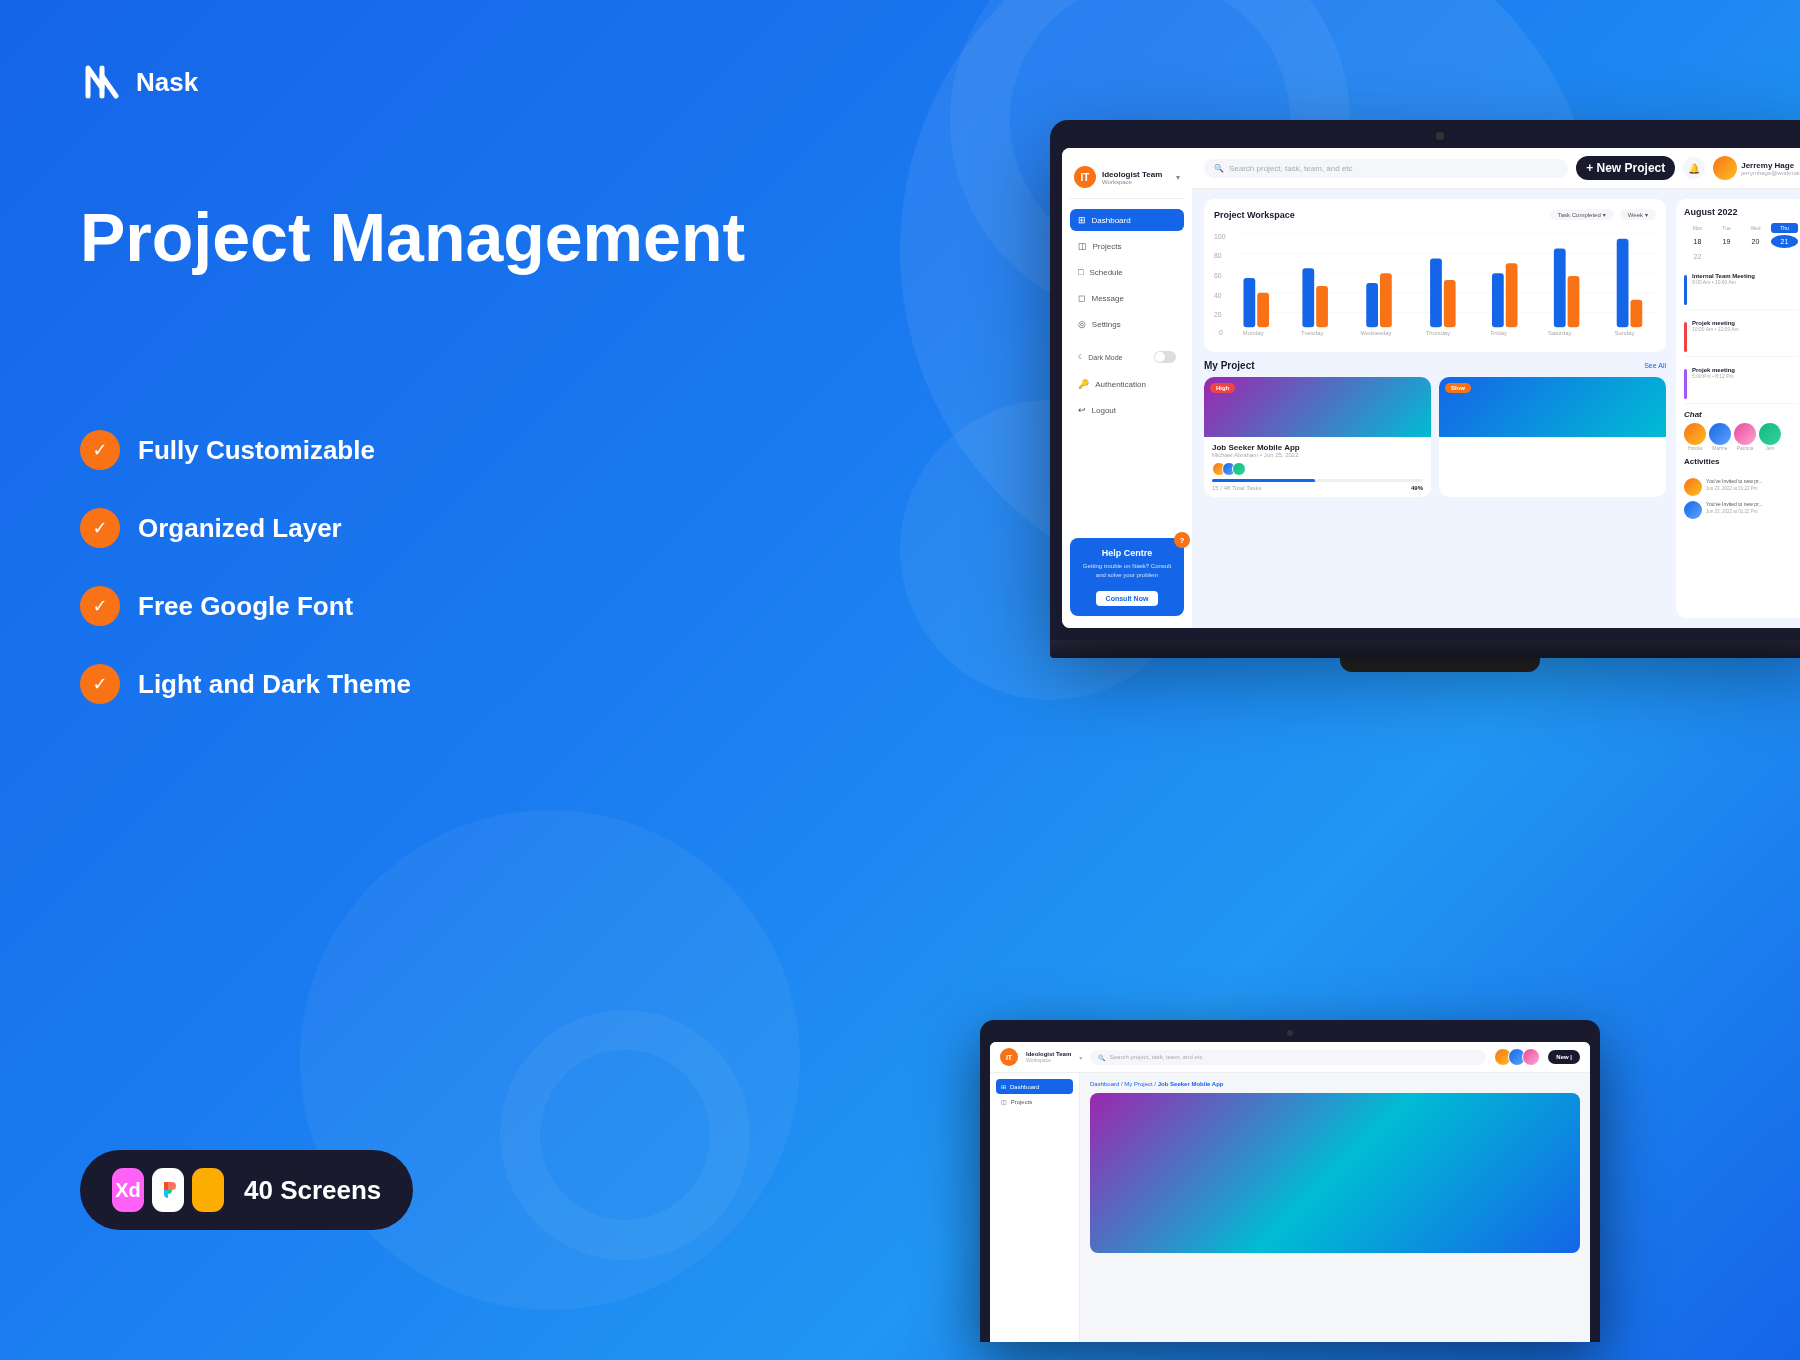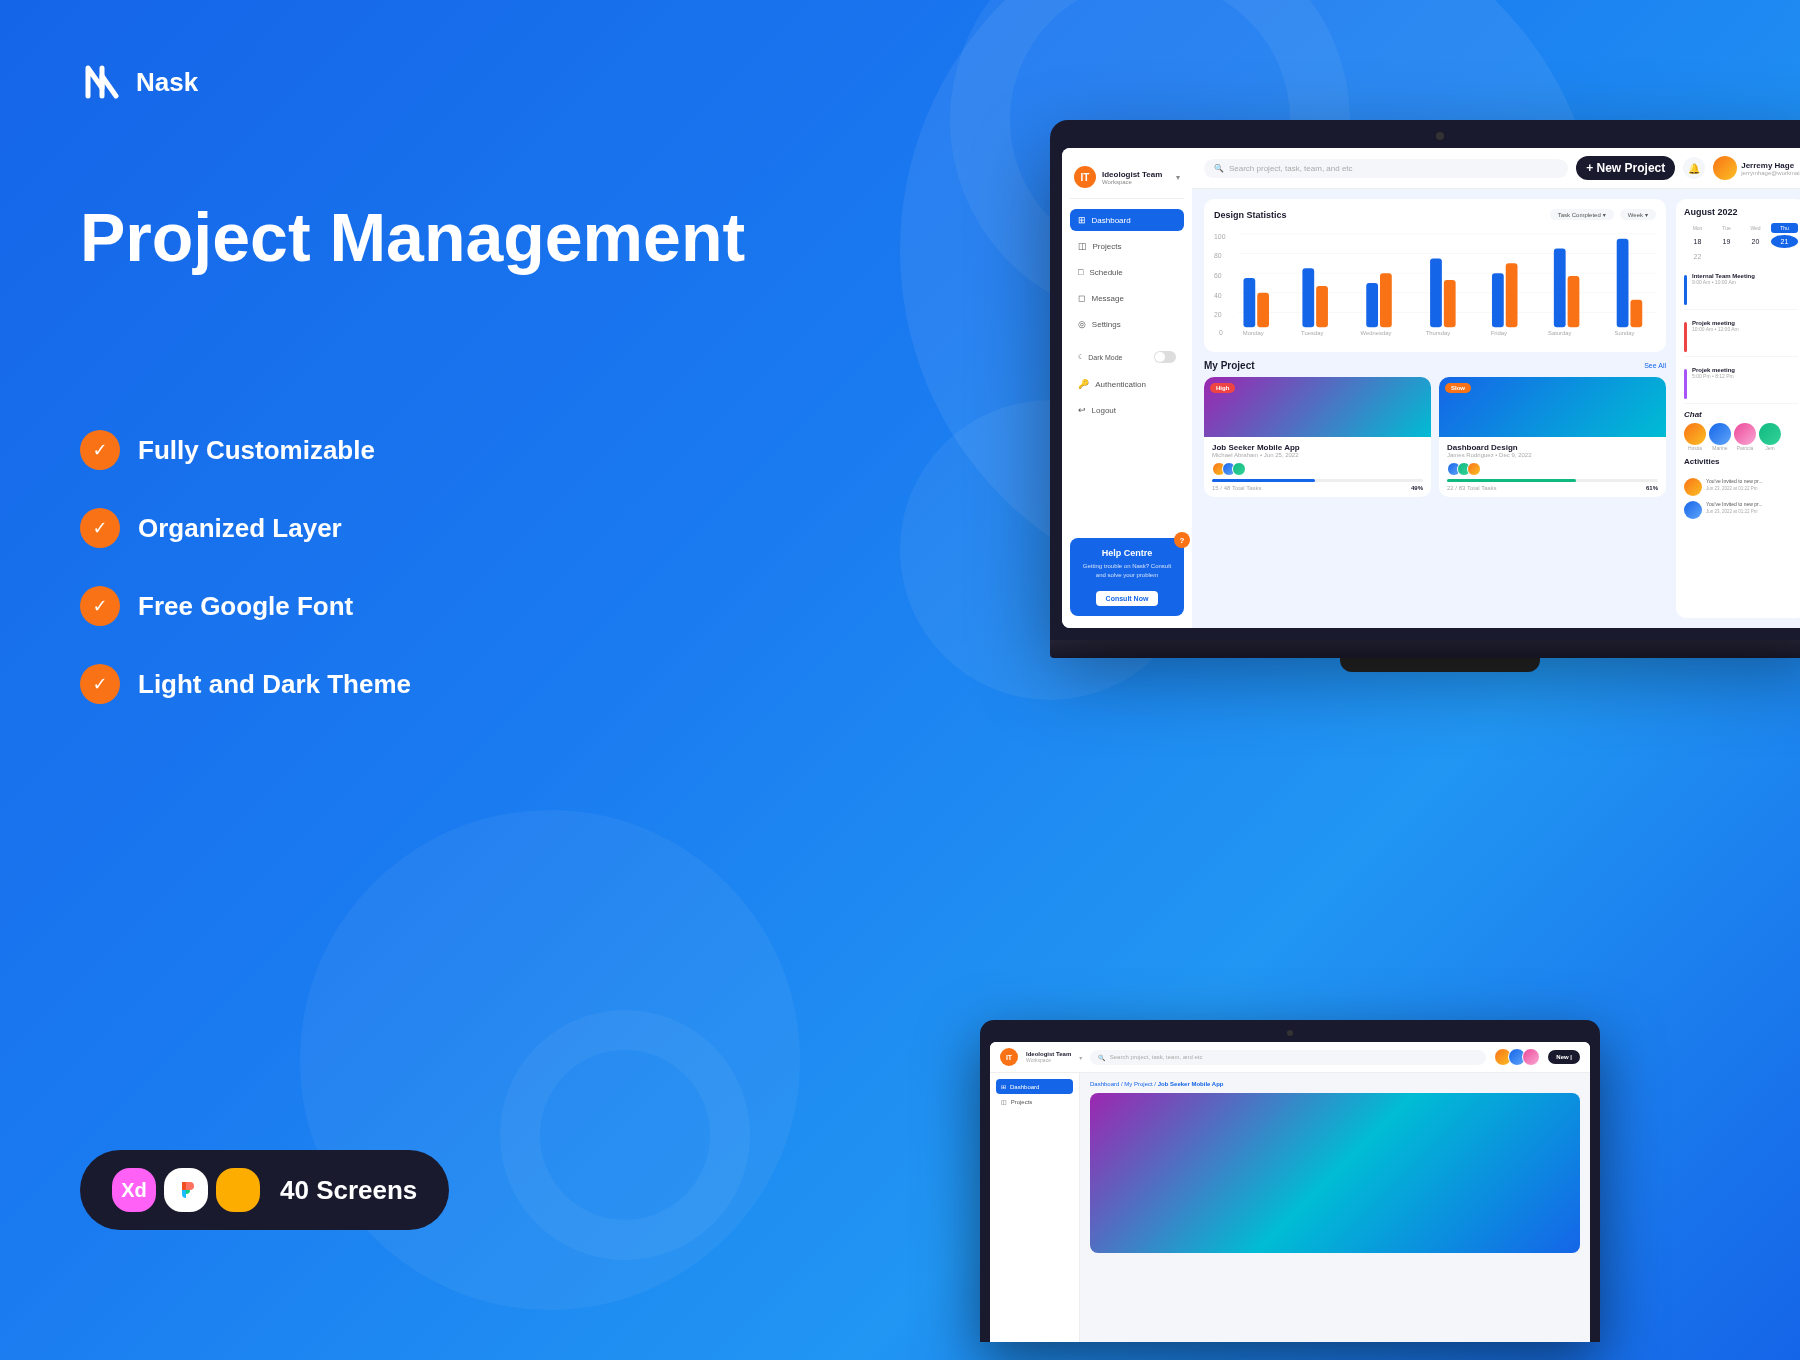--- a/index.html
+++ b/index.html
@@ -93,22 +93,22 @@
       bottom: 130px; left: 80px;
       background: #1a1a2e;
       border-radius: 50px;
       padding: 18px 32px;
       display: flex; align-items: center; gap: 20px;
     }
     .tool-icons {
       display: flex; gap: 8px; align-items: center;
     }
     .tool-icon {
-      width: 44px; height: 44px;
-      border-radius: 18px;
+      width: 32px; height: 44px;
+      border-radius: 11px;
       display: flex; align-items: center; justify-content: center;
       font-size: 20px;
       font-weight: 700;
       color: white;
     }
     .tool-xd { background: #ff61f6; }
     .tool-figma { background: white; }
     .tool-sketch { background: #fdad00; }
     .screens-label {
       color: white;
@@ -812,21 +812,21 @@
               <div class="user-email-h">jerrymhage@workmail...</div>
             </div>
           </div>
         </div>
 
         <div class="dash-body">
           <div class="dash-center">
 
             <div class="chart-card">
               <div class="chart-header">
-                <span class="chart-title">Design Statistics</span>
+                <span class="chart-title">Project Workspace</span>
                 <div class="chart-filters">
                   <div class="chart-filter">
                     <span>Task Completed</span>
                     <span>▾</span>
                   </div>
                   <div class="chart-filter">
                     <span>Week</span>
                     <span>▾</span>
                   </div>
                 </div>
@@ -903,36 +903,20 @@
                       <span class="task-count"><span>15</span> / <span>48</span> Total Tasks</span>
                       <span class="task-pct">49%</span>
                     </div>
                   </div>
                 </div>
 
                 <div class="project-card">
                   <div class="project-thumb thumb-dash">
                     <div class="project-badge badge-slow">Slow</div>
                   </div>
-                  <div class="project-info">
-                    <div class="project-name">Dashboard Design</div>
-                    <div class="project-meta">James Rodriguez • Dec 9, 2022</div>
-                    <div class="project-avatars">
-                      <div class="p-avatar pa2"></div>
-                      <div class="p-avatar pa3"></div>
-                      <div class="p-avatar pa1"></div>
-                    </div>
-                    <div class="progress-bar">
-                      <div class="progress-fill" style="width:61%;background:#10b981"></div>
-                    </div>
-                    <div class="project-footer">
-                      <span class="task-count"><span>22</span> / <span>83</span> Total Tasks</span>
-                      <span class="task-pct">61%</span>
-                    </div>
-                  </div>
                 </div>
               </div>
             </div>
           </div>
 
           <div class="dash-right">
             <div class="cal-header">August 2022</div>
             <div class="cal-grid">
               <div class="cal-col-header">Mon</div>
               <div class="cal-col-header">Tue</div>

